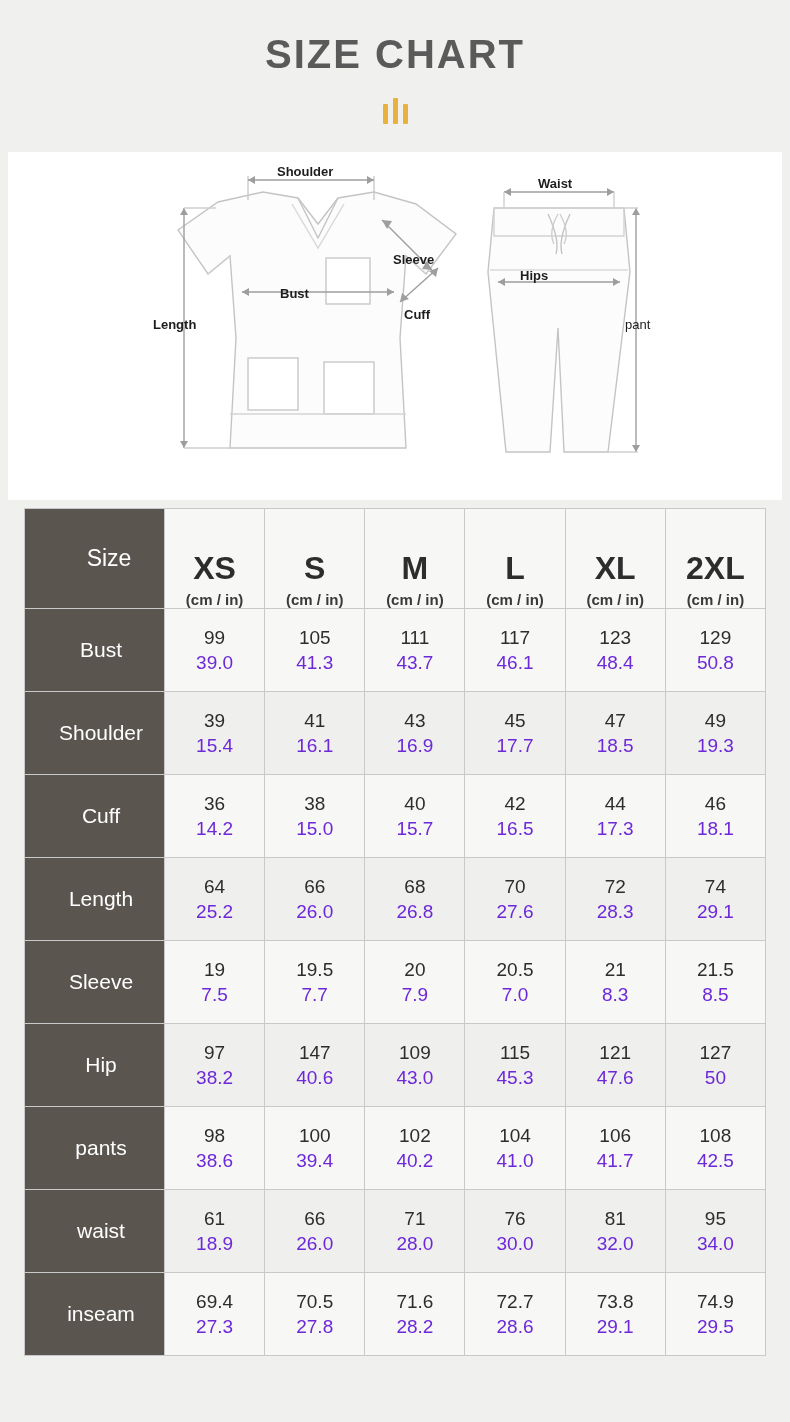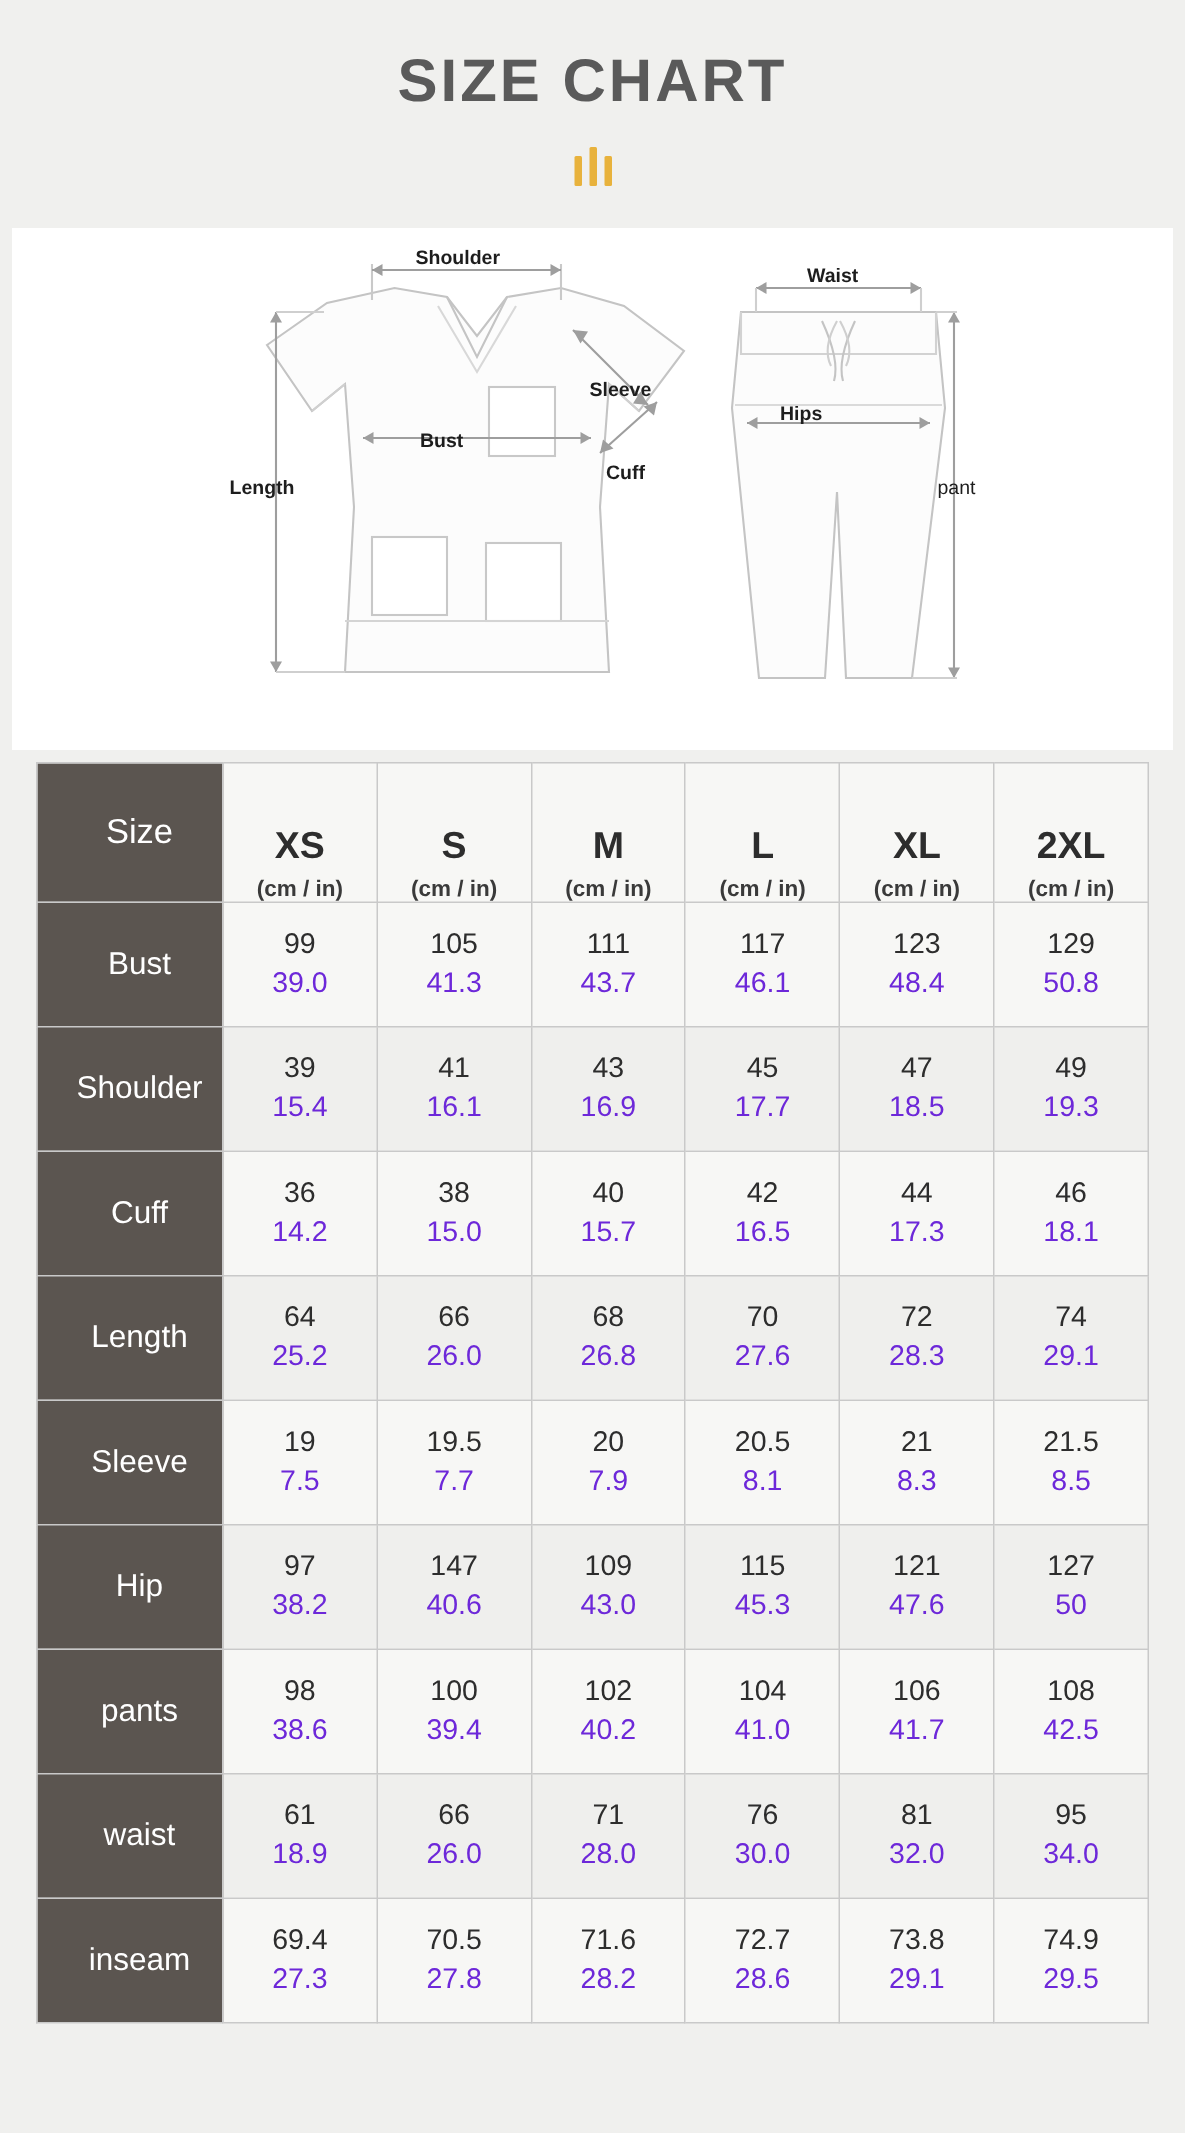--- a/index.html
+++ b/index.html
@@ -76,39 +76,39 @@
     border: 1px solid #c9c9c9;
     text-align: center;
     vertical-align: middle;
   }
   .hdr-cell {
     background: #5b5550;
     color: #ffffff;
     font-weight: normal;
     font-size: 23px;
     text-align: left;
-    padding-left: 14px;
+    padding-left: 30px;
     height: 74px;
     width: 108px;
   }
   .row-label {
     background: #5b5550;
     color: #ffffff;
     font-size: 21px;
     text-align: left;
     padding-left: 14px;
     height: 80px;
   }
   .col-head {
     background: #f7f7f5;
     height: 74px;
     padding: 0;
   }
   .col-head .size-name {
-    font-size: 25px;
+    font-size: 32px;
     font-weight: bold;
     color: #2d2d2d;
     line-height: 1.1;
     margin-top: 42px;
   }
   .col-head .unit {
     font-size: 15px;
     color: #3a3a3a;
     margin-top: 5px;
   }
@@ -367,21 +367,21 @@
           <td class="val-cell">
               <div class="val-cm">19.5</div>
               <div class="val-in">7.7</div>
             </td>
           <td class="val-cell">
               <div class="val-cm">20</div>
               <div class="val-in">7.9</div>
             </td>
           <td class="val-cell">
               <div class="val-cm">20.5</div>
-              <div class="val-in">8.1</div>
+              <div class="val-in">7.0</div>
             </td>
           <td class="val-cell">
               <div class="val-cm">21</div>
               <div class="val-in">8.3</div>
             </td>
           <td class="val-cell">
               <div class="val-cm">21.5</div>
               <div class="val-in">8.5</div>
             </td>
         </tr>

